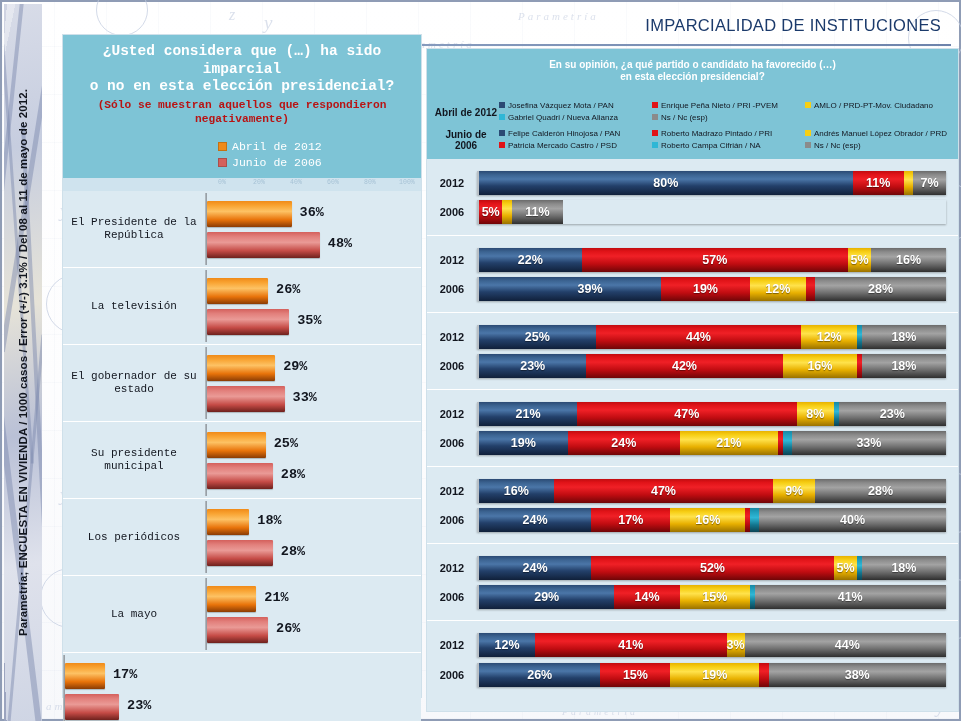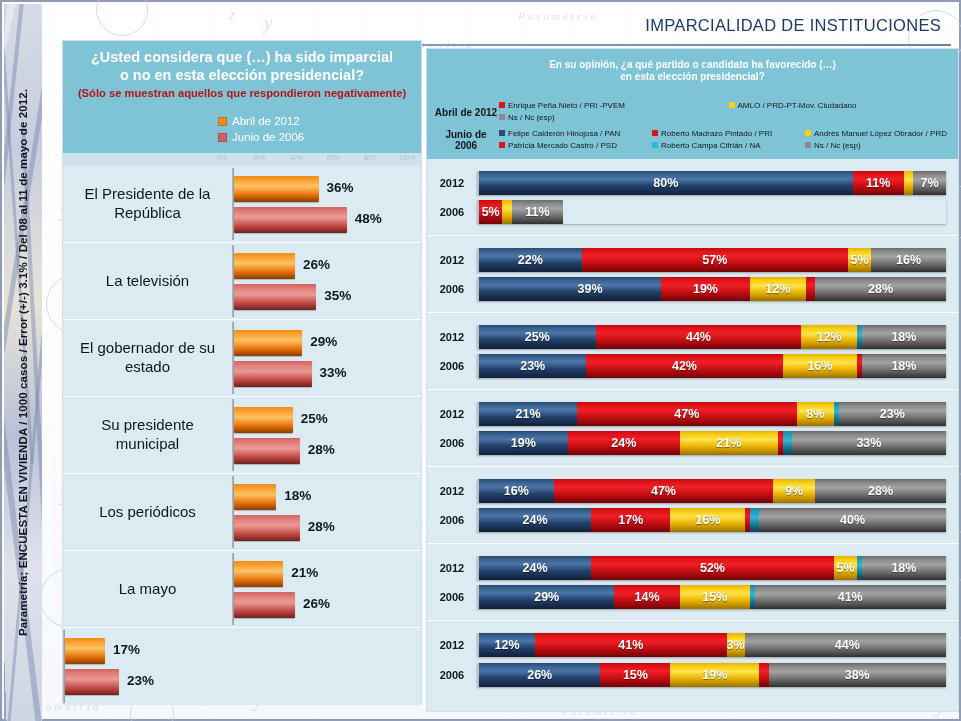--- a/index.html
+++ b/index.html
@@ -55,21 +55,21 @@
     position:absolute; right:18px; top:14px;
     font-size:16.5px; color:#1b3a6b; letter-spacing:.3px; font-weight:500;
   }
   #header-rule {
     position:absolute; left:60px; right:8px; top:42px; height:2px;
     background:linear-gradient(90deg, rgba(180,195,220,0) 0%, #8fa3c4 18%, #6d83ab 100%);
   }
 
   
   .panel { position:absolute; background:#dceaf2; border:1px solid #cfe0ea; }
-  #panel-left  { left:60px;  top:38px; width:360px; height:664px; }
+  #panel-left  { left:60px;  top:32px; width:360px; height:664px;font-family:Liberation Mono, monospace; }
   #panel-right { left:424px; top:46px; width:533px; height:664px; }
 
   .qtitle {
     background:#7ec4d6;
     color:#ffffff; text-align:center; font-weight:bold;
     padding:8px 10px 9px 10px; line-height:1.22;
   }
   #qtitle-left  { font-size:14.5px; }
   #qtitle-right { font-size:10px; padding:10px 10px 11px 10px; }
   .qtitle .sub {
@@ -100,21 +100,21 @@
 
   
   #rows-left { position:relative; }
   .lrow {
     position:relative; display:flex; align-items:center;
     border-bottom:1px solid #ffffff; background:#dceaf2;
     height:77px;
   }
   .lrow:last-child { border-bottom:none; }
   .lrow .cat {
-    width:169px; text-align:center; font-size:15px; color:#12161f;
+    width:142px; text-align:center; font-size:11px; color:#12161f;
     line-height:1.25; padding:0 6px;
   }
   .lrow .plot { position:relative; flex:1; height:100%; }
   .lrow .axis-line {
     position:absolute; left:0; top:2px; bottom:2px; width:2px;
     background:linear-gradient(90deg,#b9c0c6,#8d959c);
   }
   .hbar {
     position:absolute; left:2px; height:26px; border-radius:1px;
     box-shadow:0 1px 1px rgba(0,0,0,.22);
@@ -322,20 +322,24 @@
     <div class="qtitle" id="qtitle-right">
       <div>En su opinión, ¿a qué partido o candidato ha favorecido (…)</div>
       <div>en esta elección presidencial?</div>
     </div>
 
     <div id="legend-right">
         <div class="lgroup">
           <div class="yr">Abril de 2012</div>
           <div class="cols">
             <div class="col">
+              <div class="ent"><span class="sw" style="background: rgb(43, 74, 116);"></span><span>Josefina Vázquez Mota / PAN</span></div>
+              <div class="ent"><span class="sw" style="background: rgb(47, 183, 214);"></span><span>Gabriel Quadri / Nueva Alianza</span></div>
+            </div>
+            <div class="col">
               <div class="ent"><span class="sw" style="background: rgb(224, 19, 24);"></span><span>Enrique Peña Nieto /  PRI -PVEM</span></div>
               <div class="ent"><span class="sw" style="background: rgb(139, 139, 139);"></span><span>Ns / Nc  (esp)</span></div>
             </div>
             <div class="col">
               <div class="ent"><span class="sw" style="background: rgb(247, 207, 21);"></span><span>AMLO / PRD-PT-Mov. Ciudadano</span></div>
             </div>
           </div>
         </div>
         <div class="lgroup">
           <div class="yr">Junio de 2006</div>

